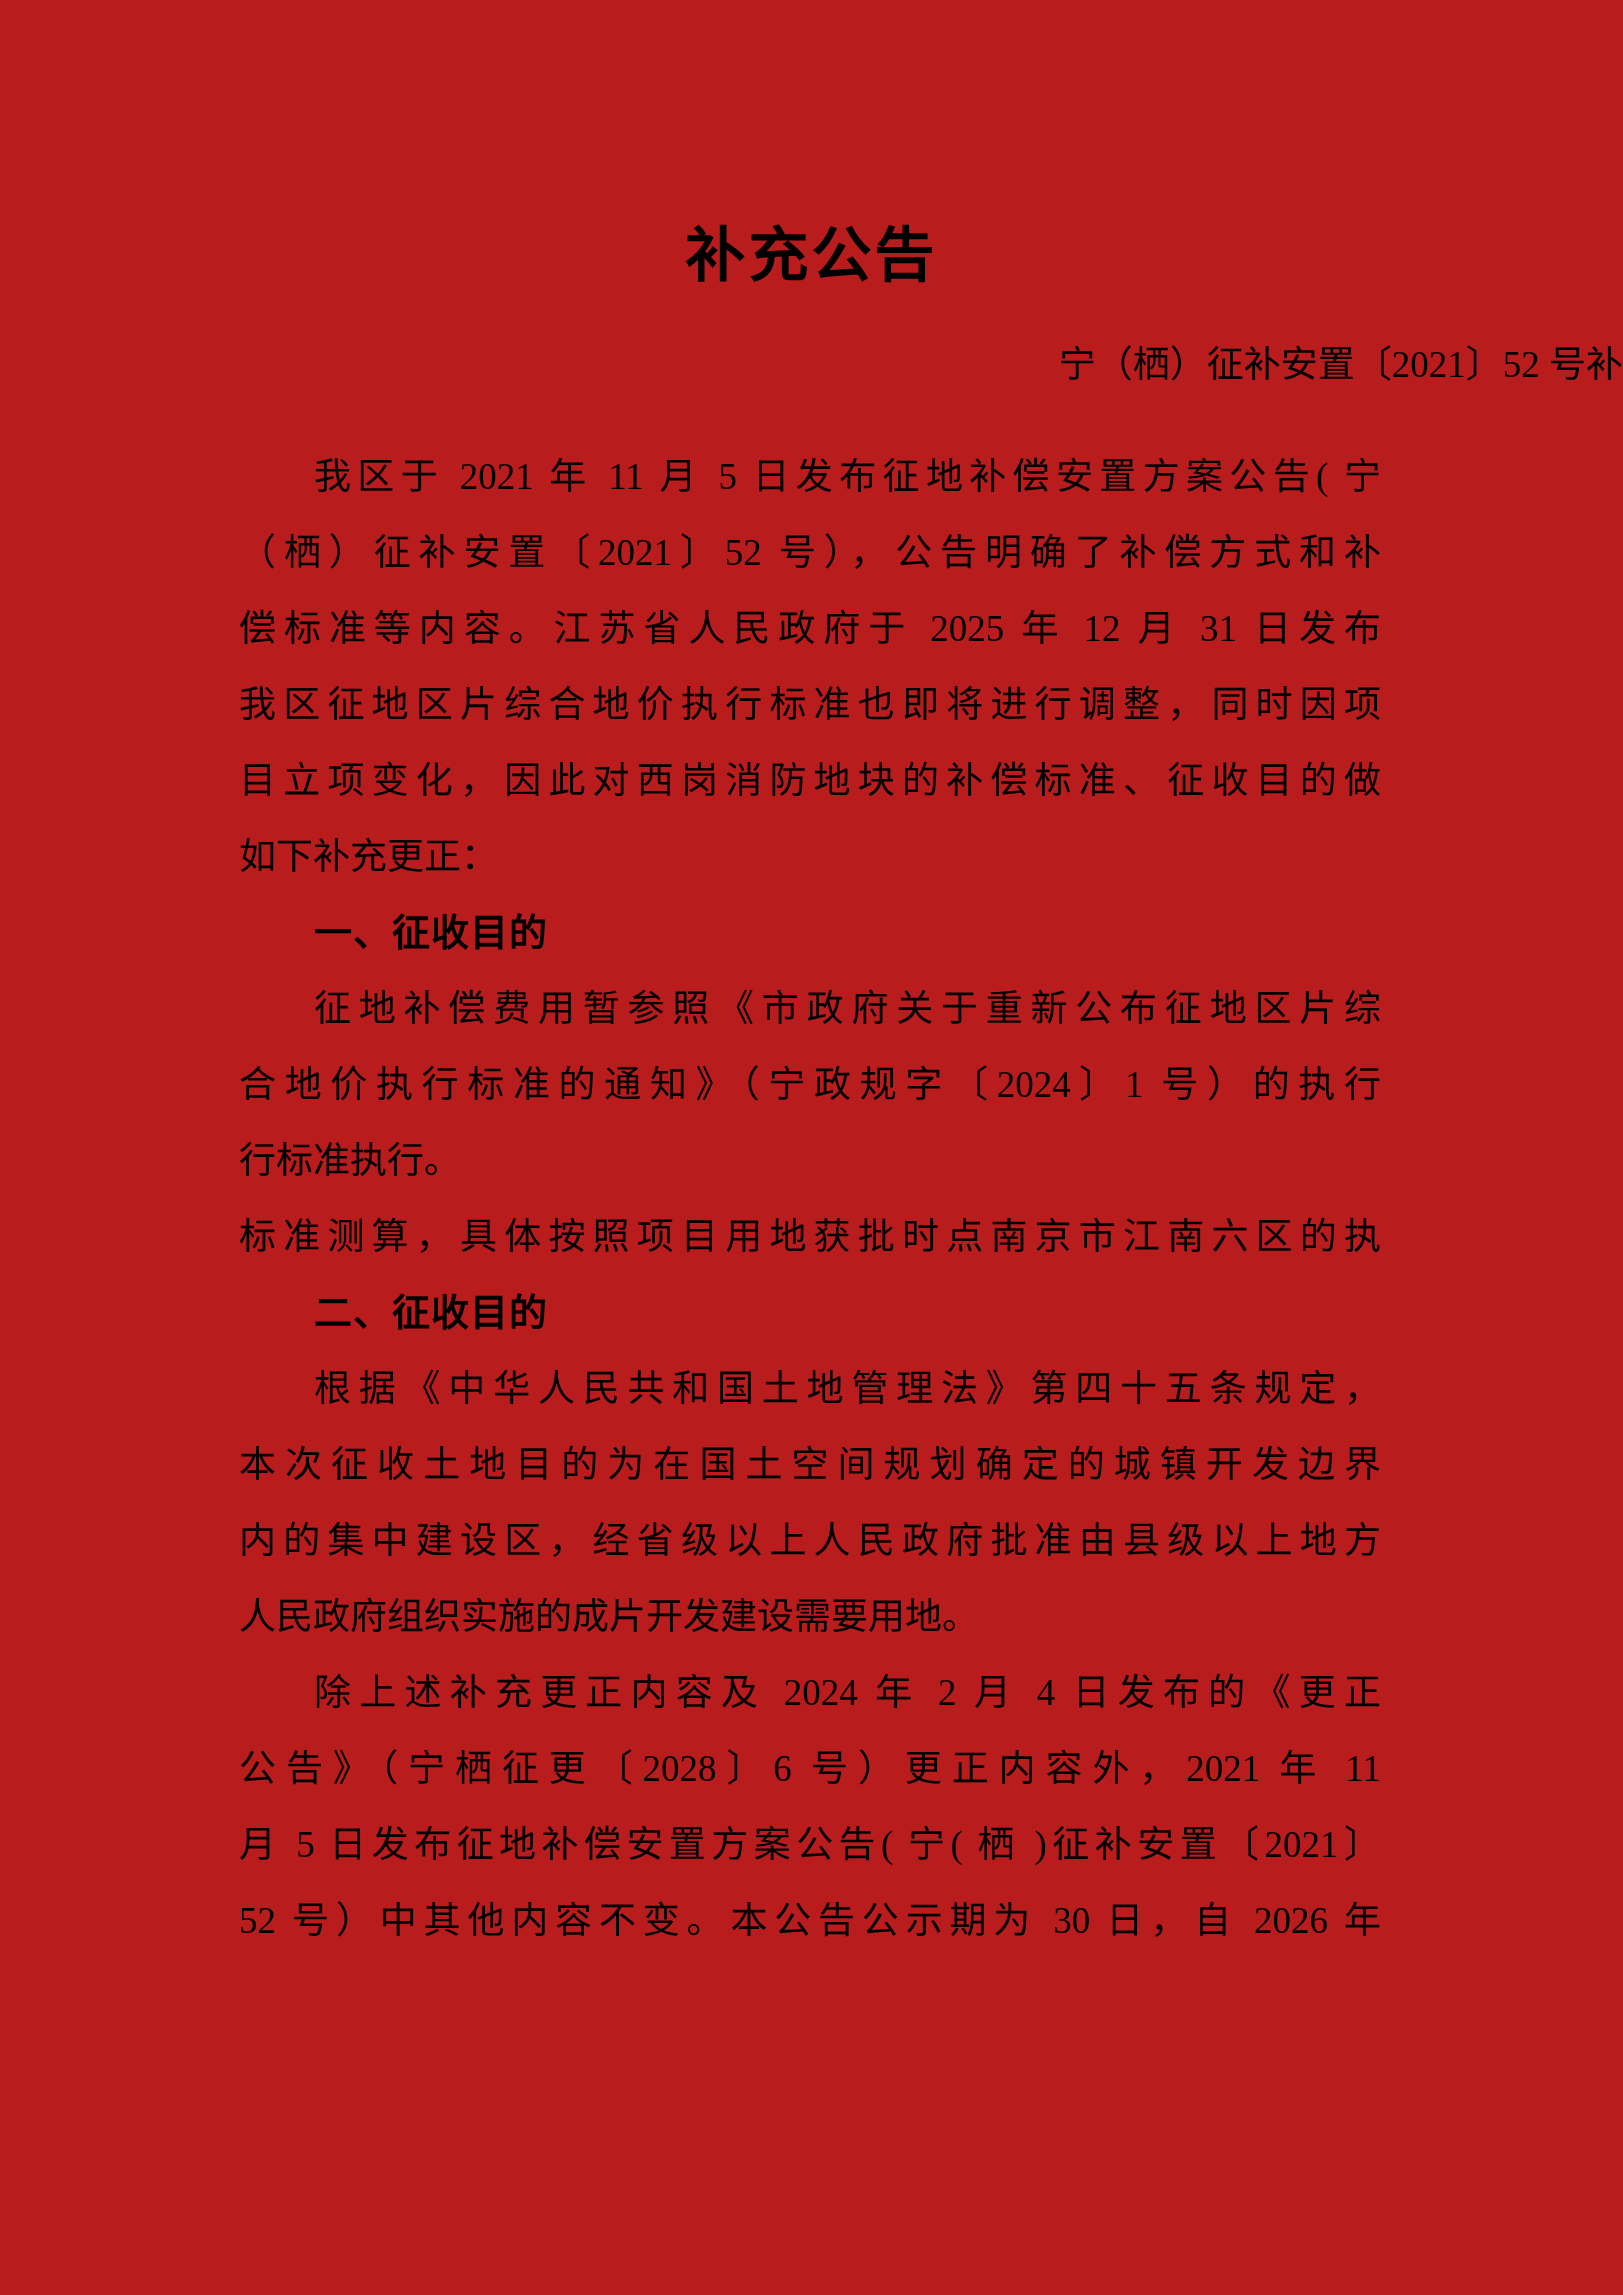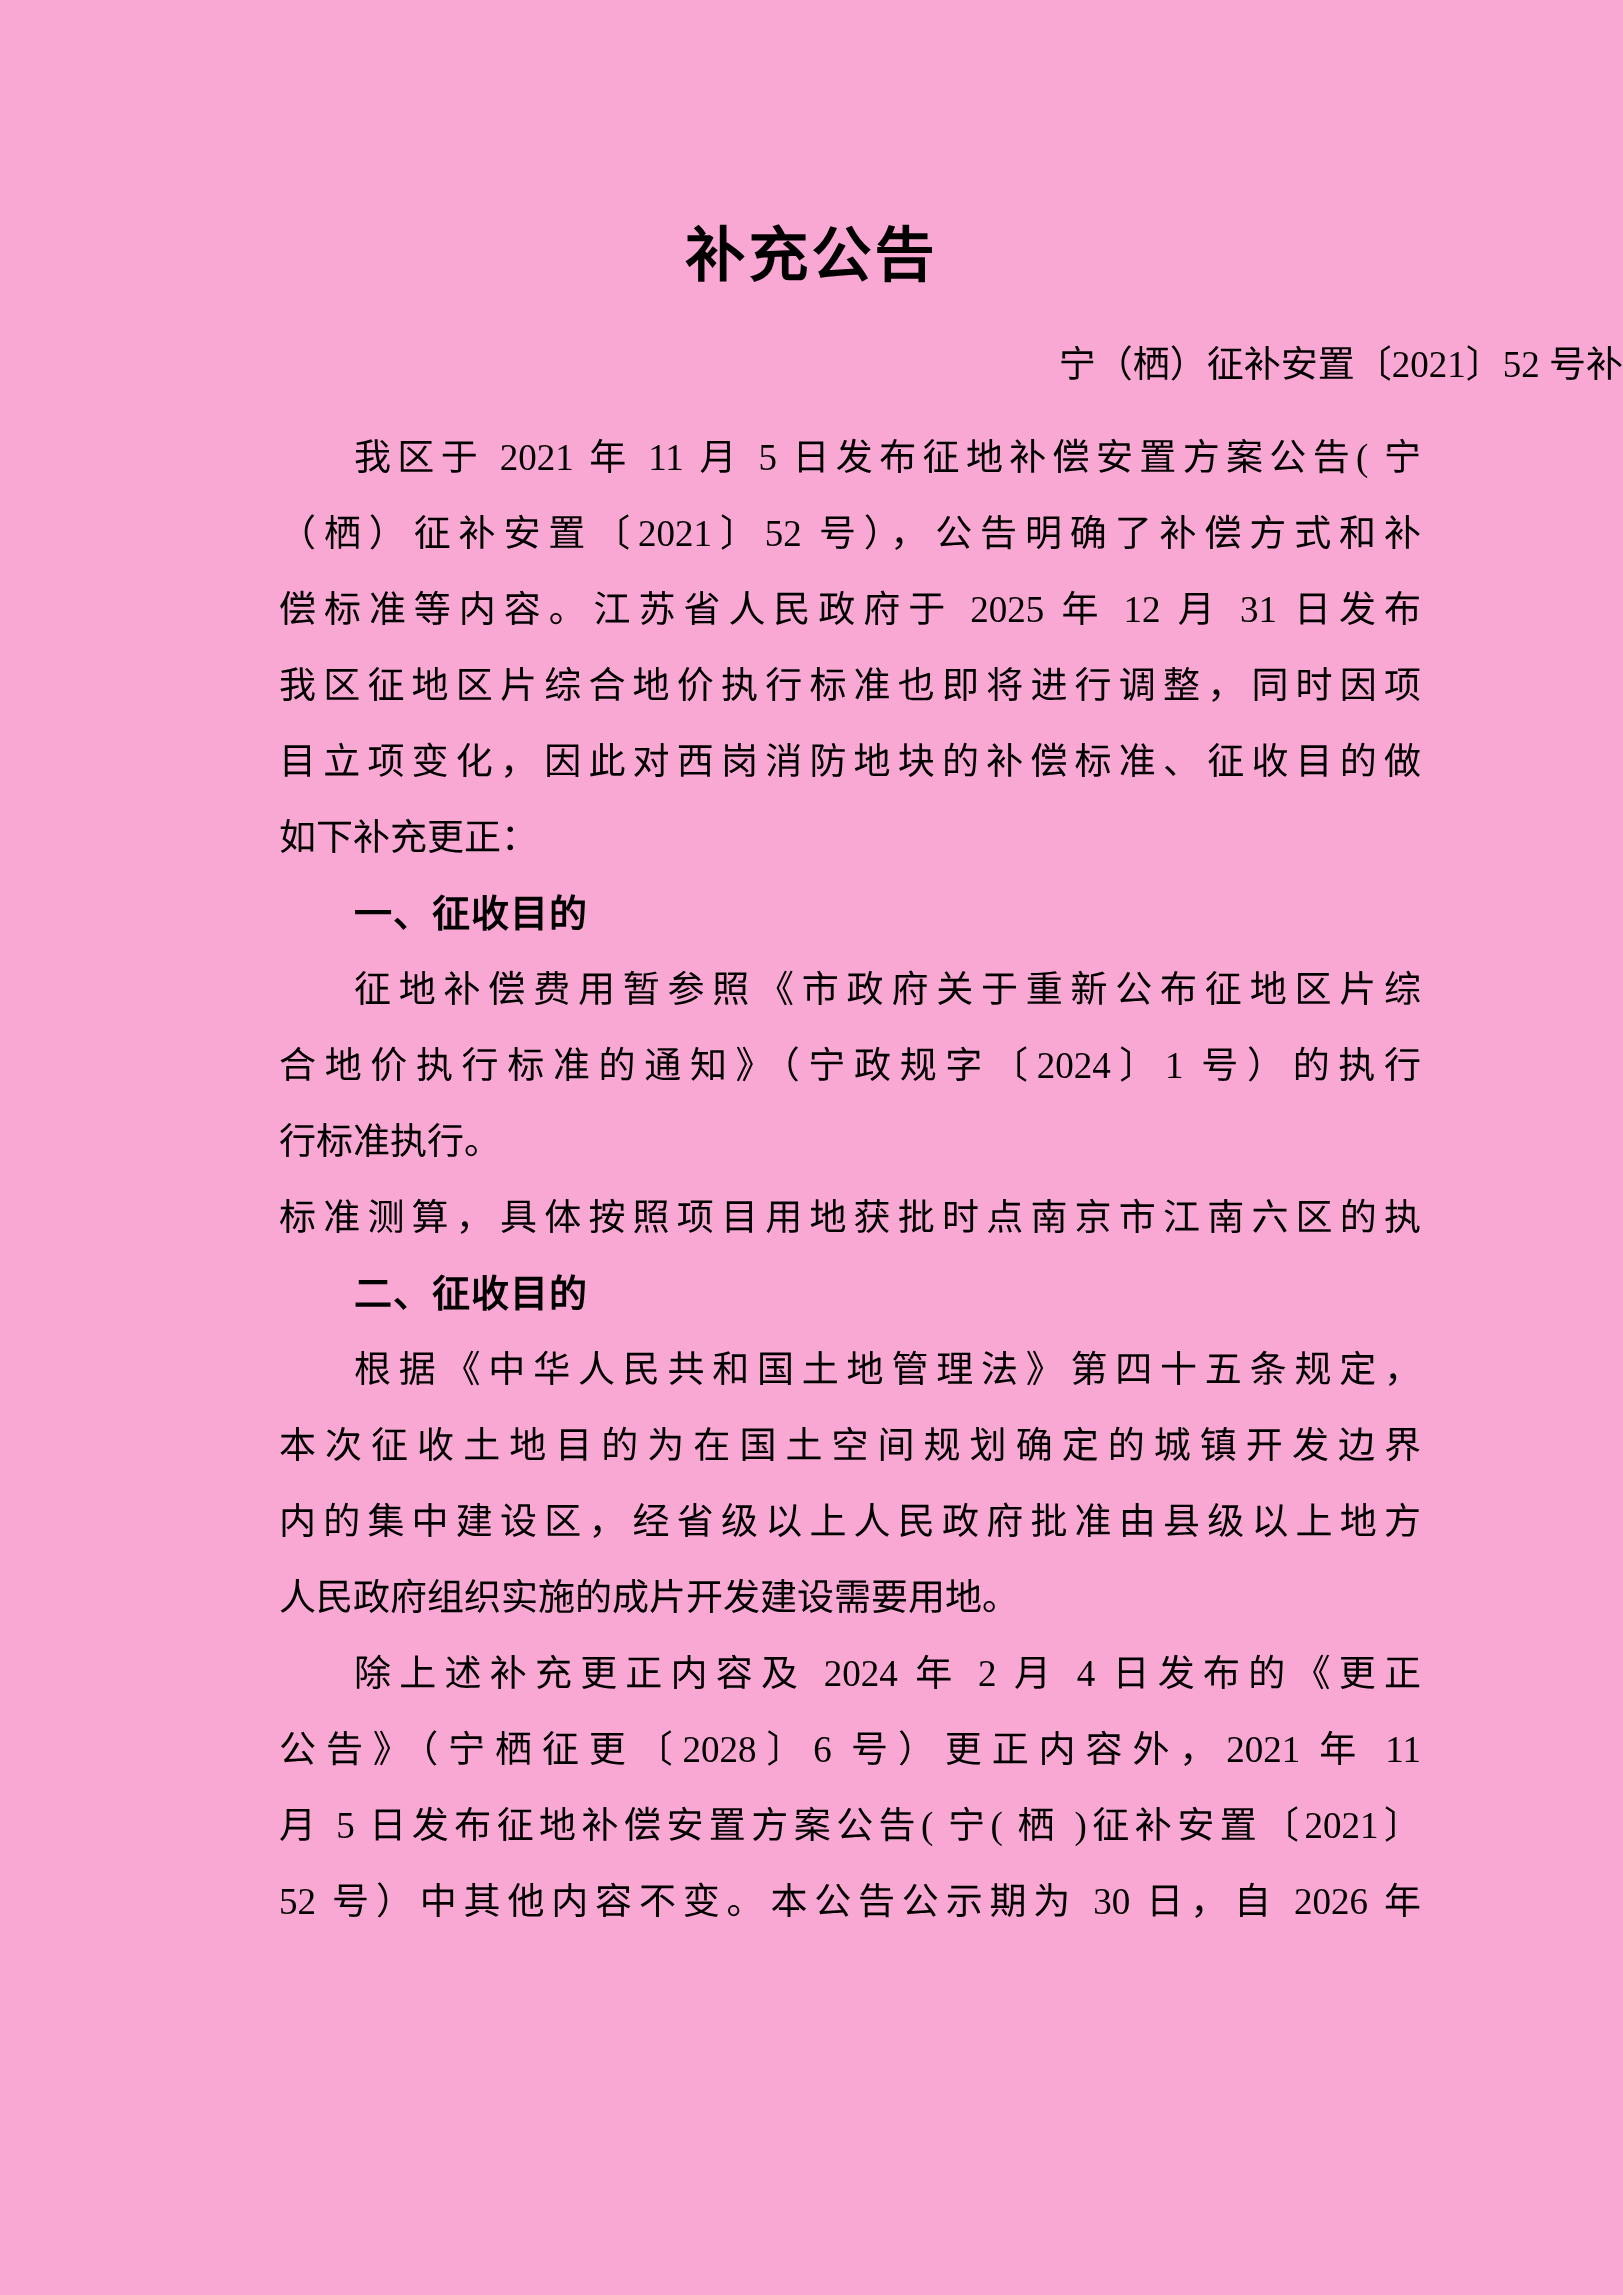--- a/index.html
+++ b/index.html
@@ -4,21 +4,21 @@
 <style>
   html, body {
     margin: 0;
     padding: 0;
     background: #ffffff;
   }
   .page {
     position: relative;
     width: 1623px;
     height: 2295px;
-    background: #f9a8d4;
+    background: #b91c1c;
     color: #000000;
     overflow: hidden;
     font-family: "Liberation Serif", "DejaVu Serif", serif;
   }
   .doc-title {
     position: absolute;
     top: 223px;
     left: 0;
     width: 100%;
     text-align: center;
@@ -34,24 +34,23 @@
     top: 343px;
     left: 0;
     width: 100%;
     text-align: right;
     font-size: 37px;
     line-height: 43px;
     white-space: nowrap;
   }
   .doc-body {
     position: absolute;
-    top: 420px;
+    top: 439px;
     left: 239px;
     width: 1142px;
-    margin-left: 40px;
   }
   .body-line {
     height: 76px;
     line-height: 76px;
     font-size: 37px;
     overflow: hidden;
     text-align: left;
   }
   .body-line.justify {
     text-align: justify;

